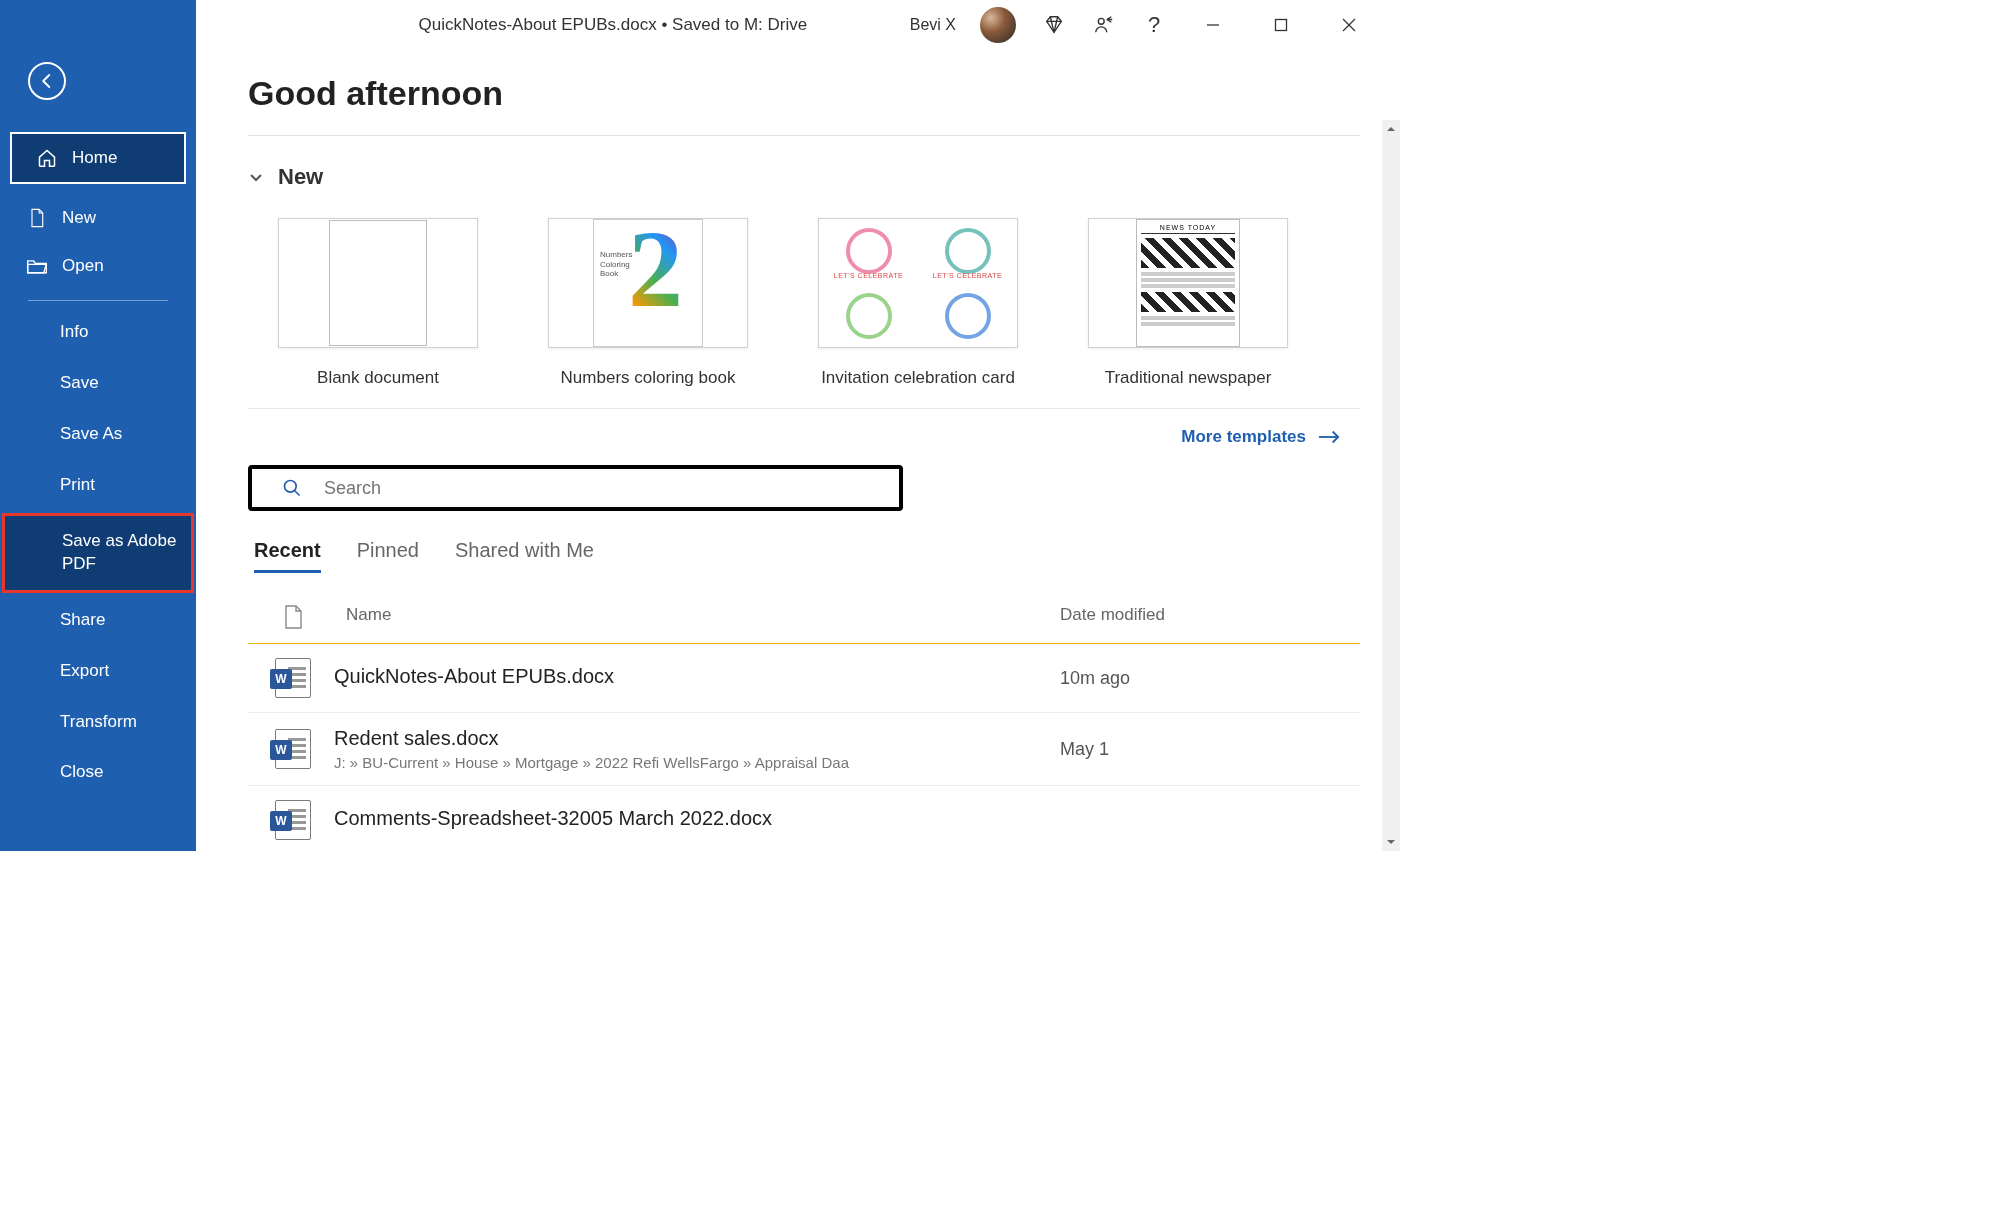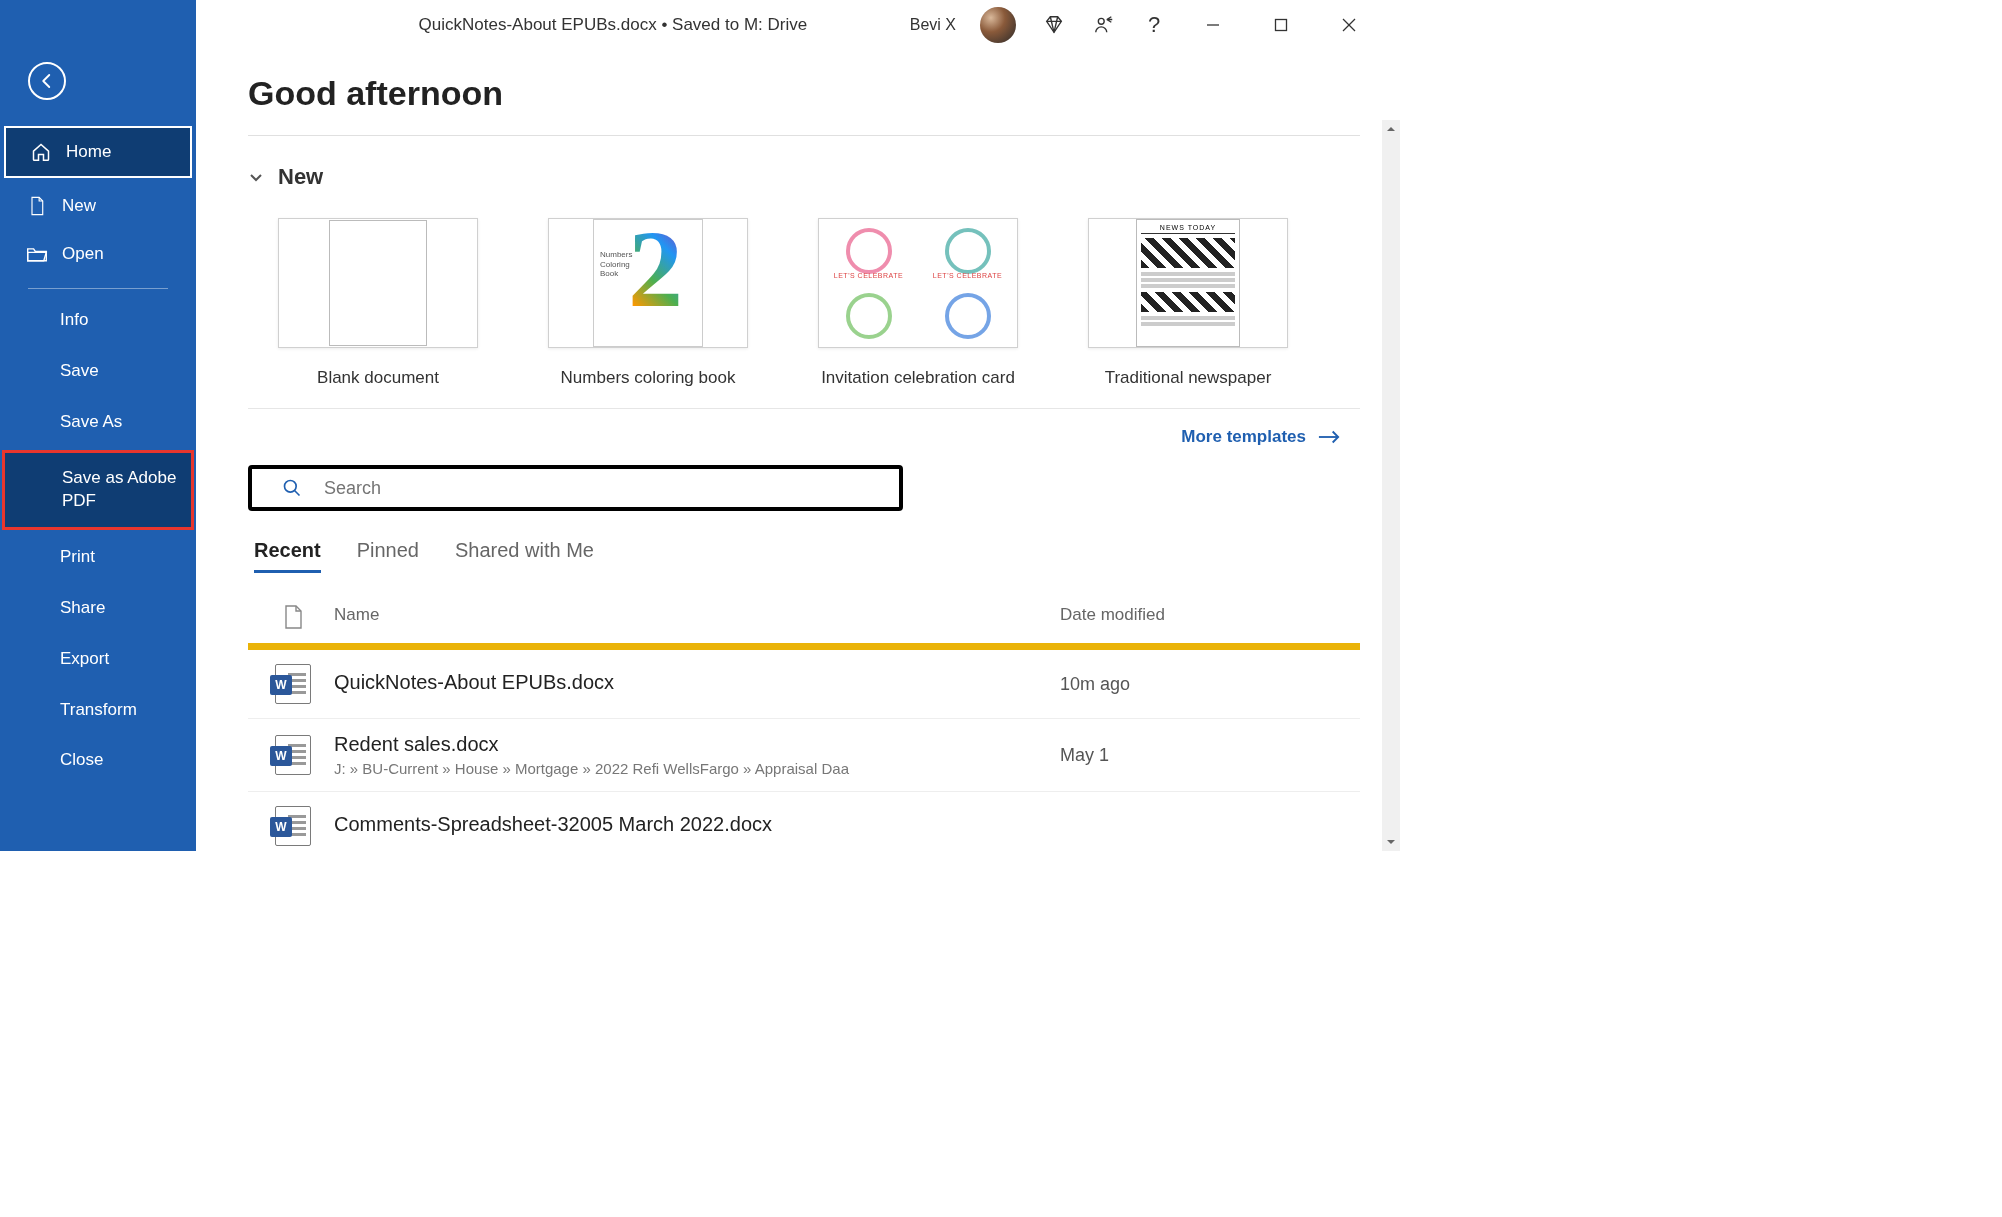--- a/index.html
+++ b/index.html
@@ -39,21 +39,21 @@
     align-items: center;
     padding: 14px 10px 14px 26px;
     font-size: 17px;
     cursor: pointer;
     gap: 14px;
   }
   .nav-item .ico { width: 22px; display:flex; justify-content:center; }
   .nav-item.active {
     background: #0f3d73;
     border: 2px solid #fff;
-    margin: 4px;
+    margin: 10px;
     padding-left: 24px;
   }
   .nav-divider {
     border-top: 1px solid rgba(255,255,255,0.4);
     margin: 10px 28px 6px 28px;
   }
   .nav-sub {
     padding: 14px 10px 14px 60px;
     font-size: 17px;
     cursor: pointer;
@@ -168,21 +168,21 @@
     border:4px solid #000000; border-radius:4px;
     display:flex; align-items:center; padding:0 20px 0 30px;
     margin: 6px 0 28px 0;
   }
   .search-box svg { width:20px; height:20px; stroke:#1f5fb0; stroke-width:2; fill:none; margin-right:22px;}
   .search-box input { border:none; outline:none; font-size:18px; flex:1; color:#444;}
   .tabs { display:flex; gap:36px; font-size:20px; margin-bottom: 18px; padding-left:6px;}
   .tab { color:#666; padding-bottom:8px; cursor:pointer;}
   .tab.active { color:#222; font-weight:600; border-bottom:3px solid #1f5fb0;}
   .table-head {
-    display:flex; padding: 14px 0 14px 20px; border-bottom:7px solid #eab308; color:#666; font-size:17px;
+    display:flex; padding: 14px 0 14px 20px; border-bottom:1px solid #eab308; color:#666; font-size:17px;gap:12px;
   }
   .col-icon { width:50px; display:flex; justify-content:center;}
   .col-name { flex:1; padding-left:16px;}
   .col-date { width:300px;}
   .file-row {
     display:flex; align-items:center; padding:14px 0 14px 20px; border-bottom:1px solid #eee; cursor:pointer;
   }
   .file-icon { width:50px; display:flex; justify-content:center;}
   .word-icon {
     width:36px; height:40px; position:relative;
@@ -251,22 +251,22 @@
           </svg>
       </span>
       <span>Open</span>
     </div>
 
     <div class="nav-divider"></div>
 
     <div class="nav-sub"><span>Info</span></div>
     <div class="nav-sub"><span>Save</span></div>
     <div class="nav-sub"><span>Save As</span></div>
+    <div class="nav-sub"><span>Print</span></div>
     <div class="nav-sub highlight-red"><span>Save as Adobe PDF</span></div>
-    <div class="nav-sub"><span>Print</span></div>
     <div class="nav-sub"><span>Share</span></div>
     <div class="nav-sub"><span>Export</span></div>
     <div class="nav-sub"><span>Transform</span></div>
     <div class="nav-sub"><span>Close</span></div>
   </div>
 
   <div class="main">
     <div class="titlebar">
       <div class="doc-title">QuickNotes-About EPUBs.docx • Saved to M: Drive</div>
       <div class="titlebar-right">

